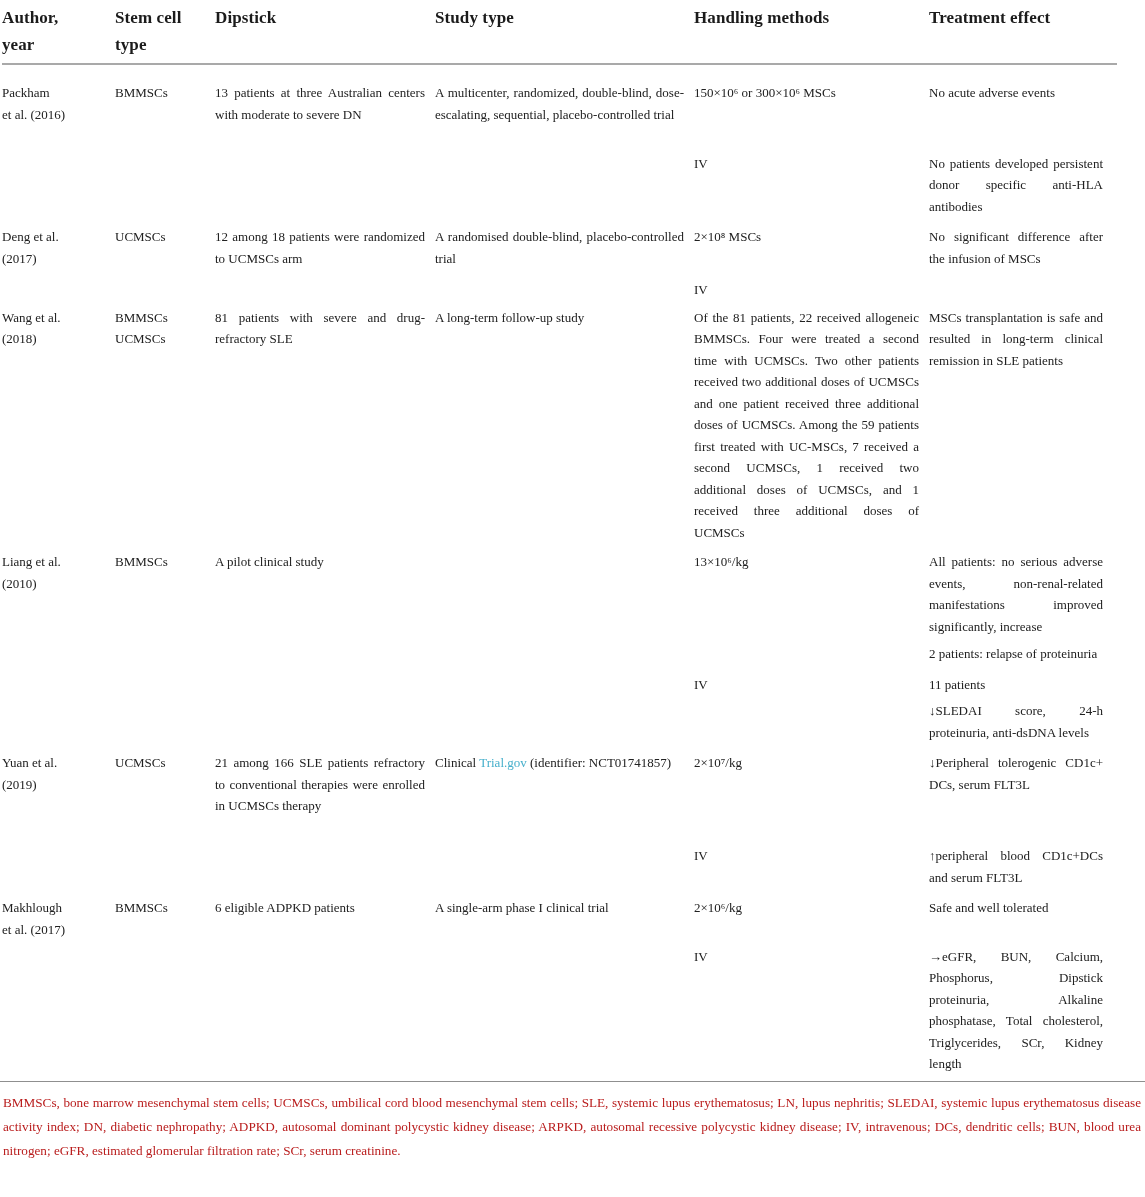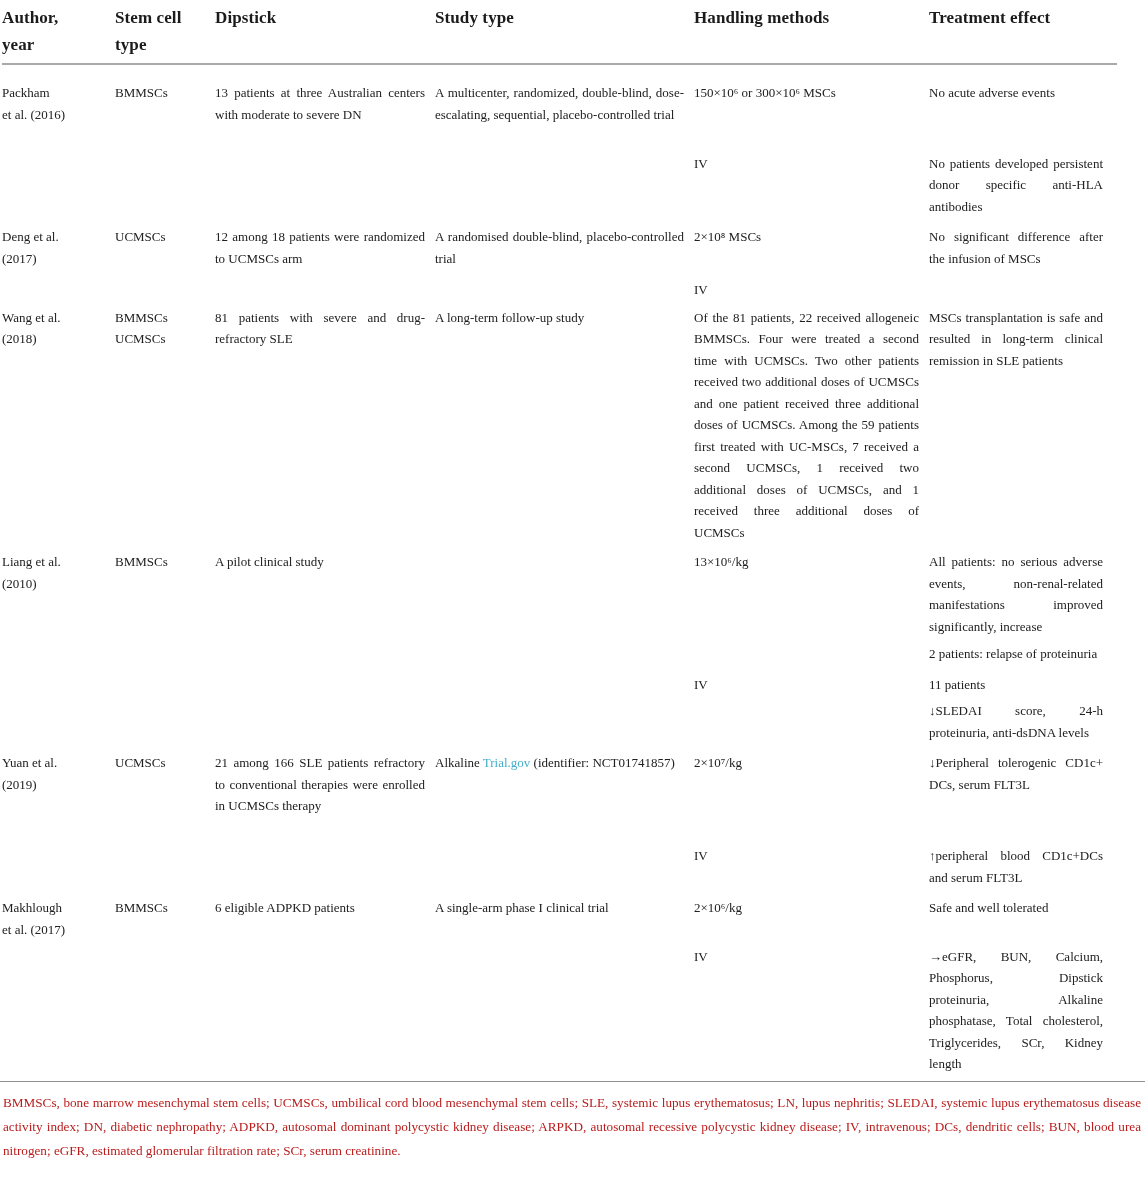--- a/index.html
+++ b/index.html
@@ -172,21 +172,21 @@
           <div class="c jc last">↓SLEDAI score, 24-h proteinuria, anti-dsDNA levels</div>
         </div>
       </div>
     </div>
 
     <div class="trow" style="margin-bottom:9px">
       <div class="c pre">Yuan et al.
 (2019)</div>
       <div class="c pre">UCMSCs</div>
       <div class="c jc">21 among 166 SLE patients refractory to conventional therapies were enrolled in UCMSCs therapy</div>
-      <div class="c jc"><span>Alkaline </span><a class="link" style="color: rgb(69, 175, 203);">Trial.gov</a><span> (identifier: NCT01741857)</span></div>
+      <div class="c jc"><span>Clinical </span><a class="link" style="color: rgb(69, 175, 203);">Trial.gov</a><span> (identifier: NCT01741857)</span></div>
       <div class="pairs">
         <div class="pair">
           <div class="c jc">2×10⁷/kg</div>
           <div class="c jc last">↓Peripheral tolerogenic CD1c+ DCs, serum FLT3L</div>
         </div>
         <div class="pair" style="margin-top:50px">
           <div class="c jc">IV</div>
           <div class="c jc last">↑peripheral blood CD1c+DCs and serum FLT3L</div>
         </div>
       </div>

